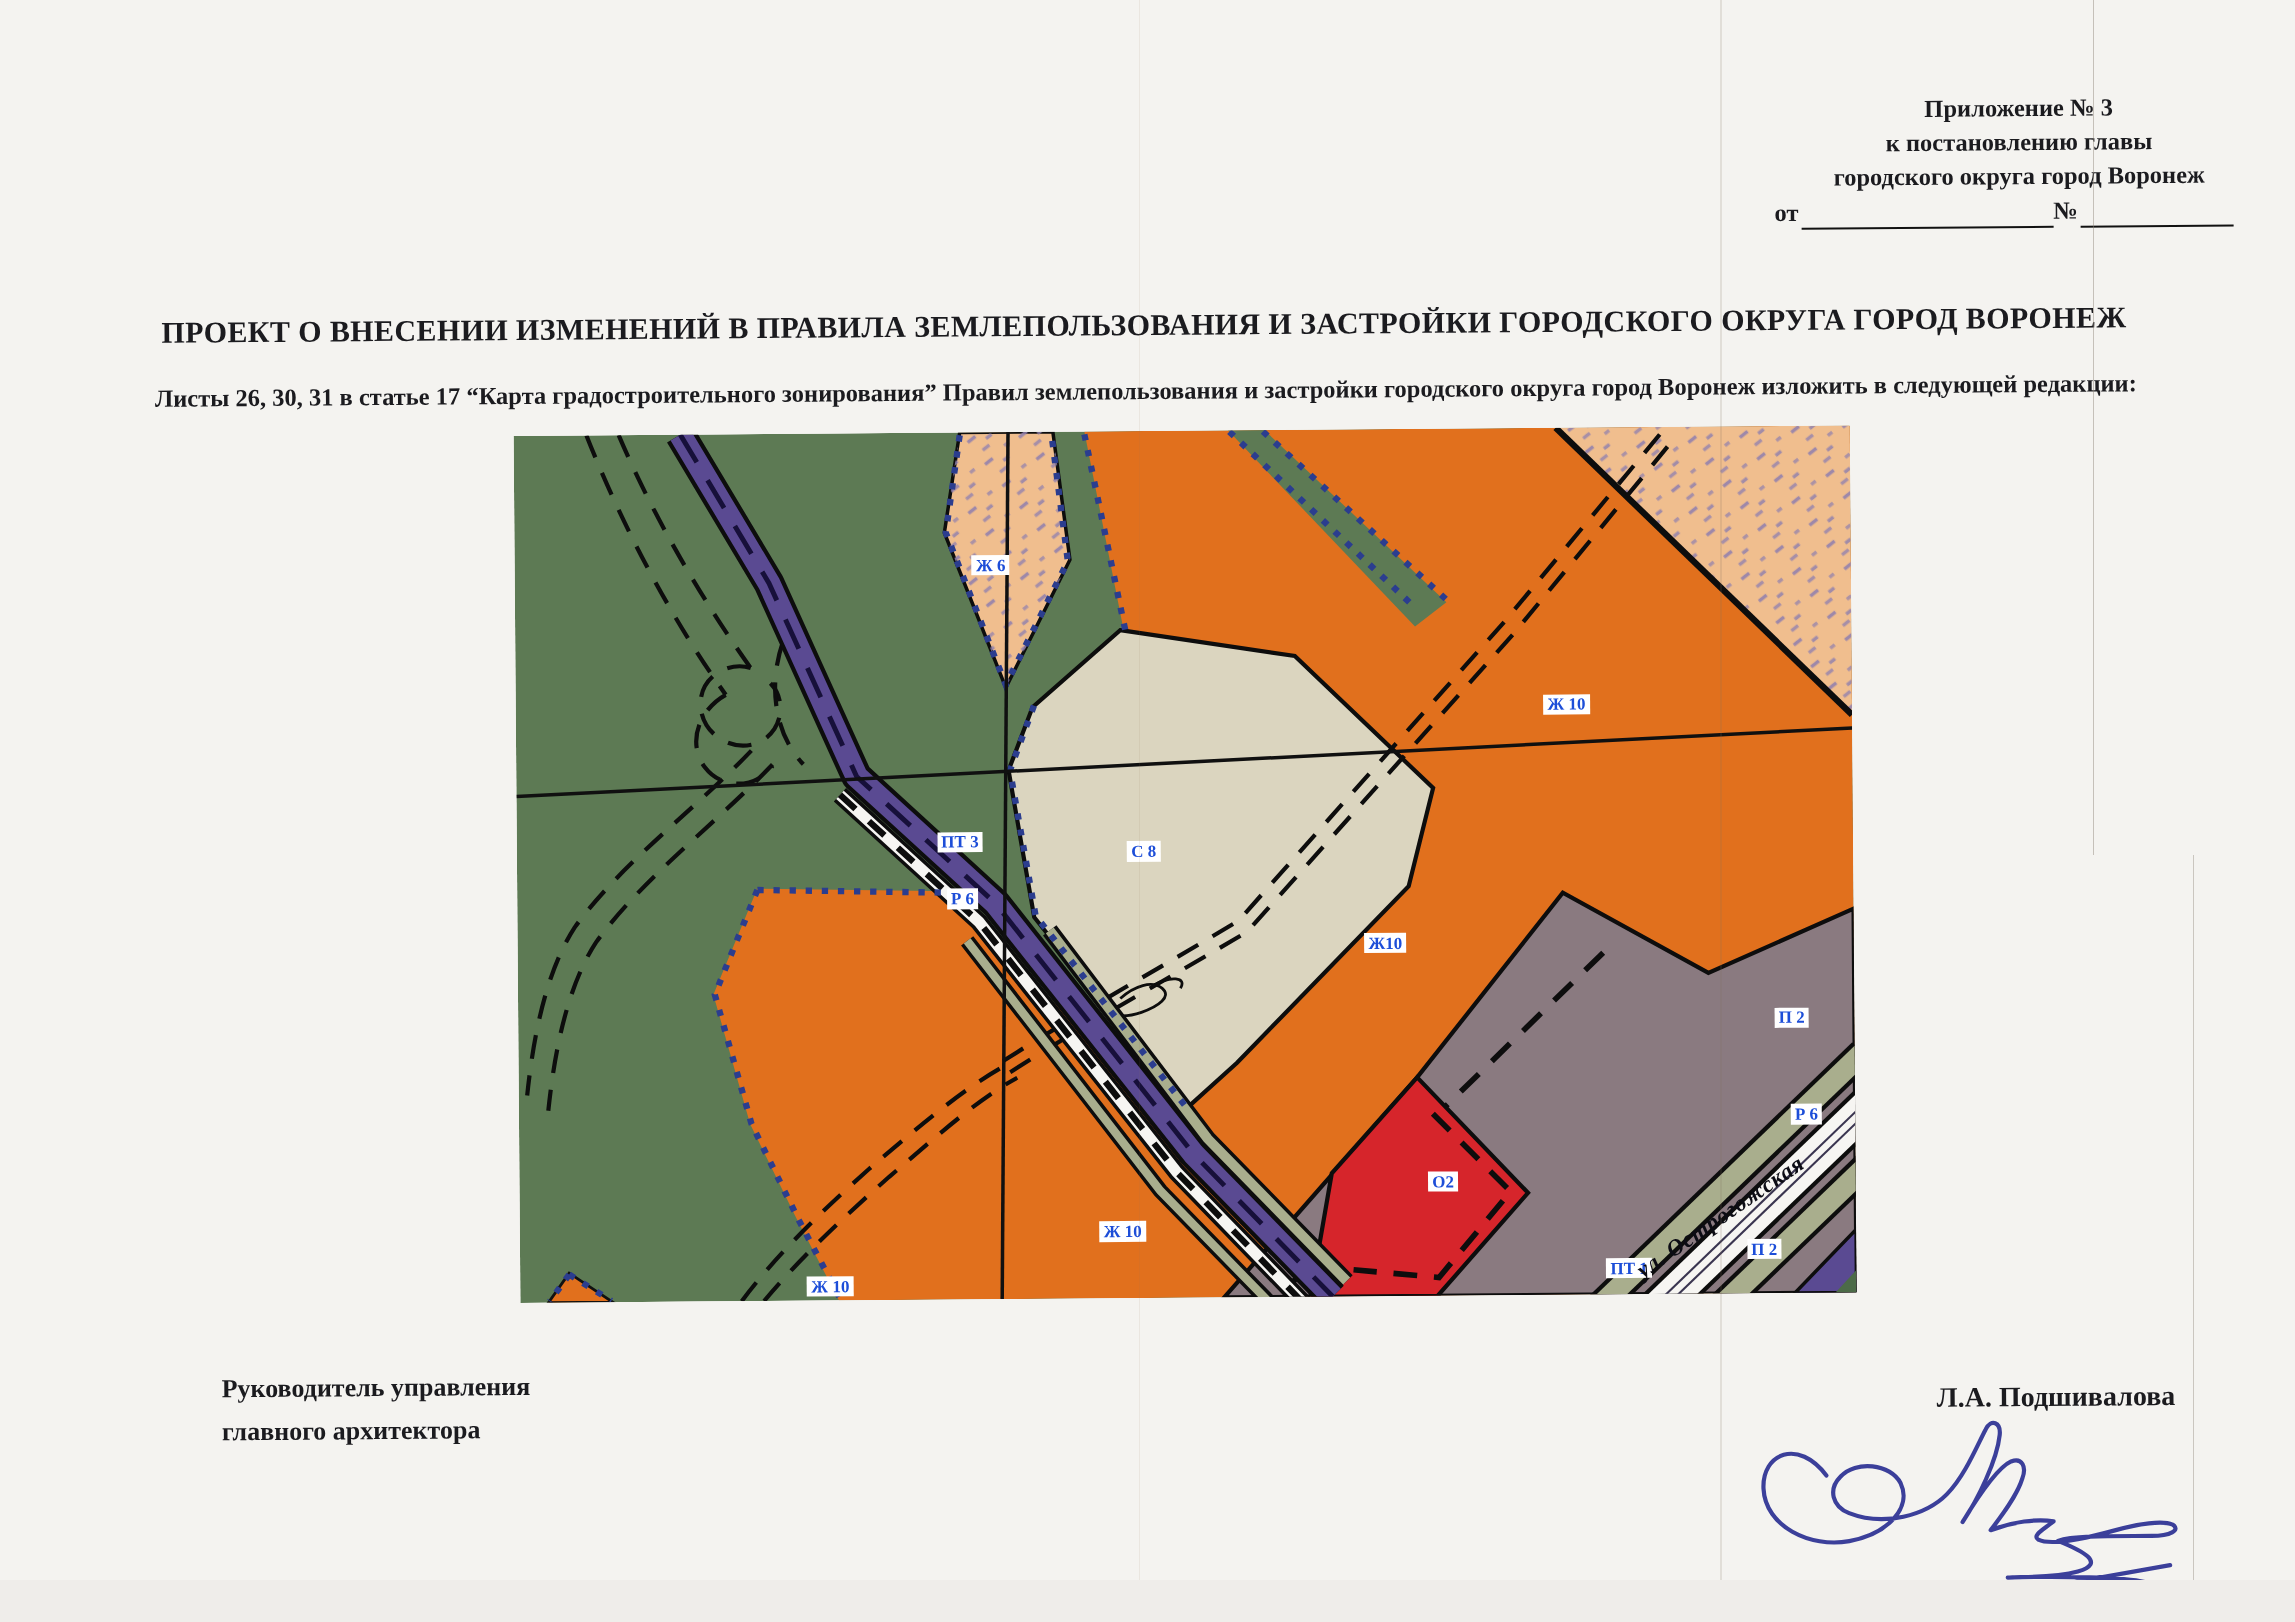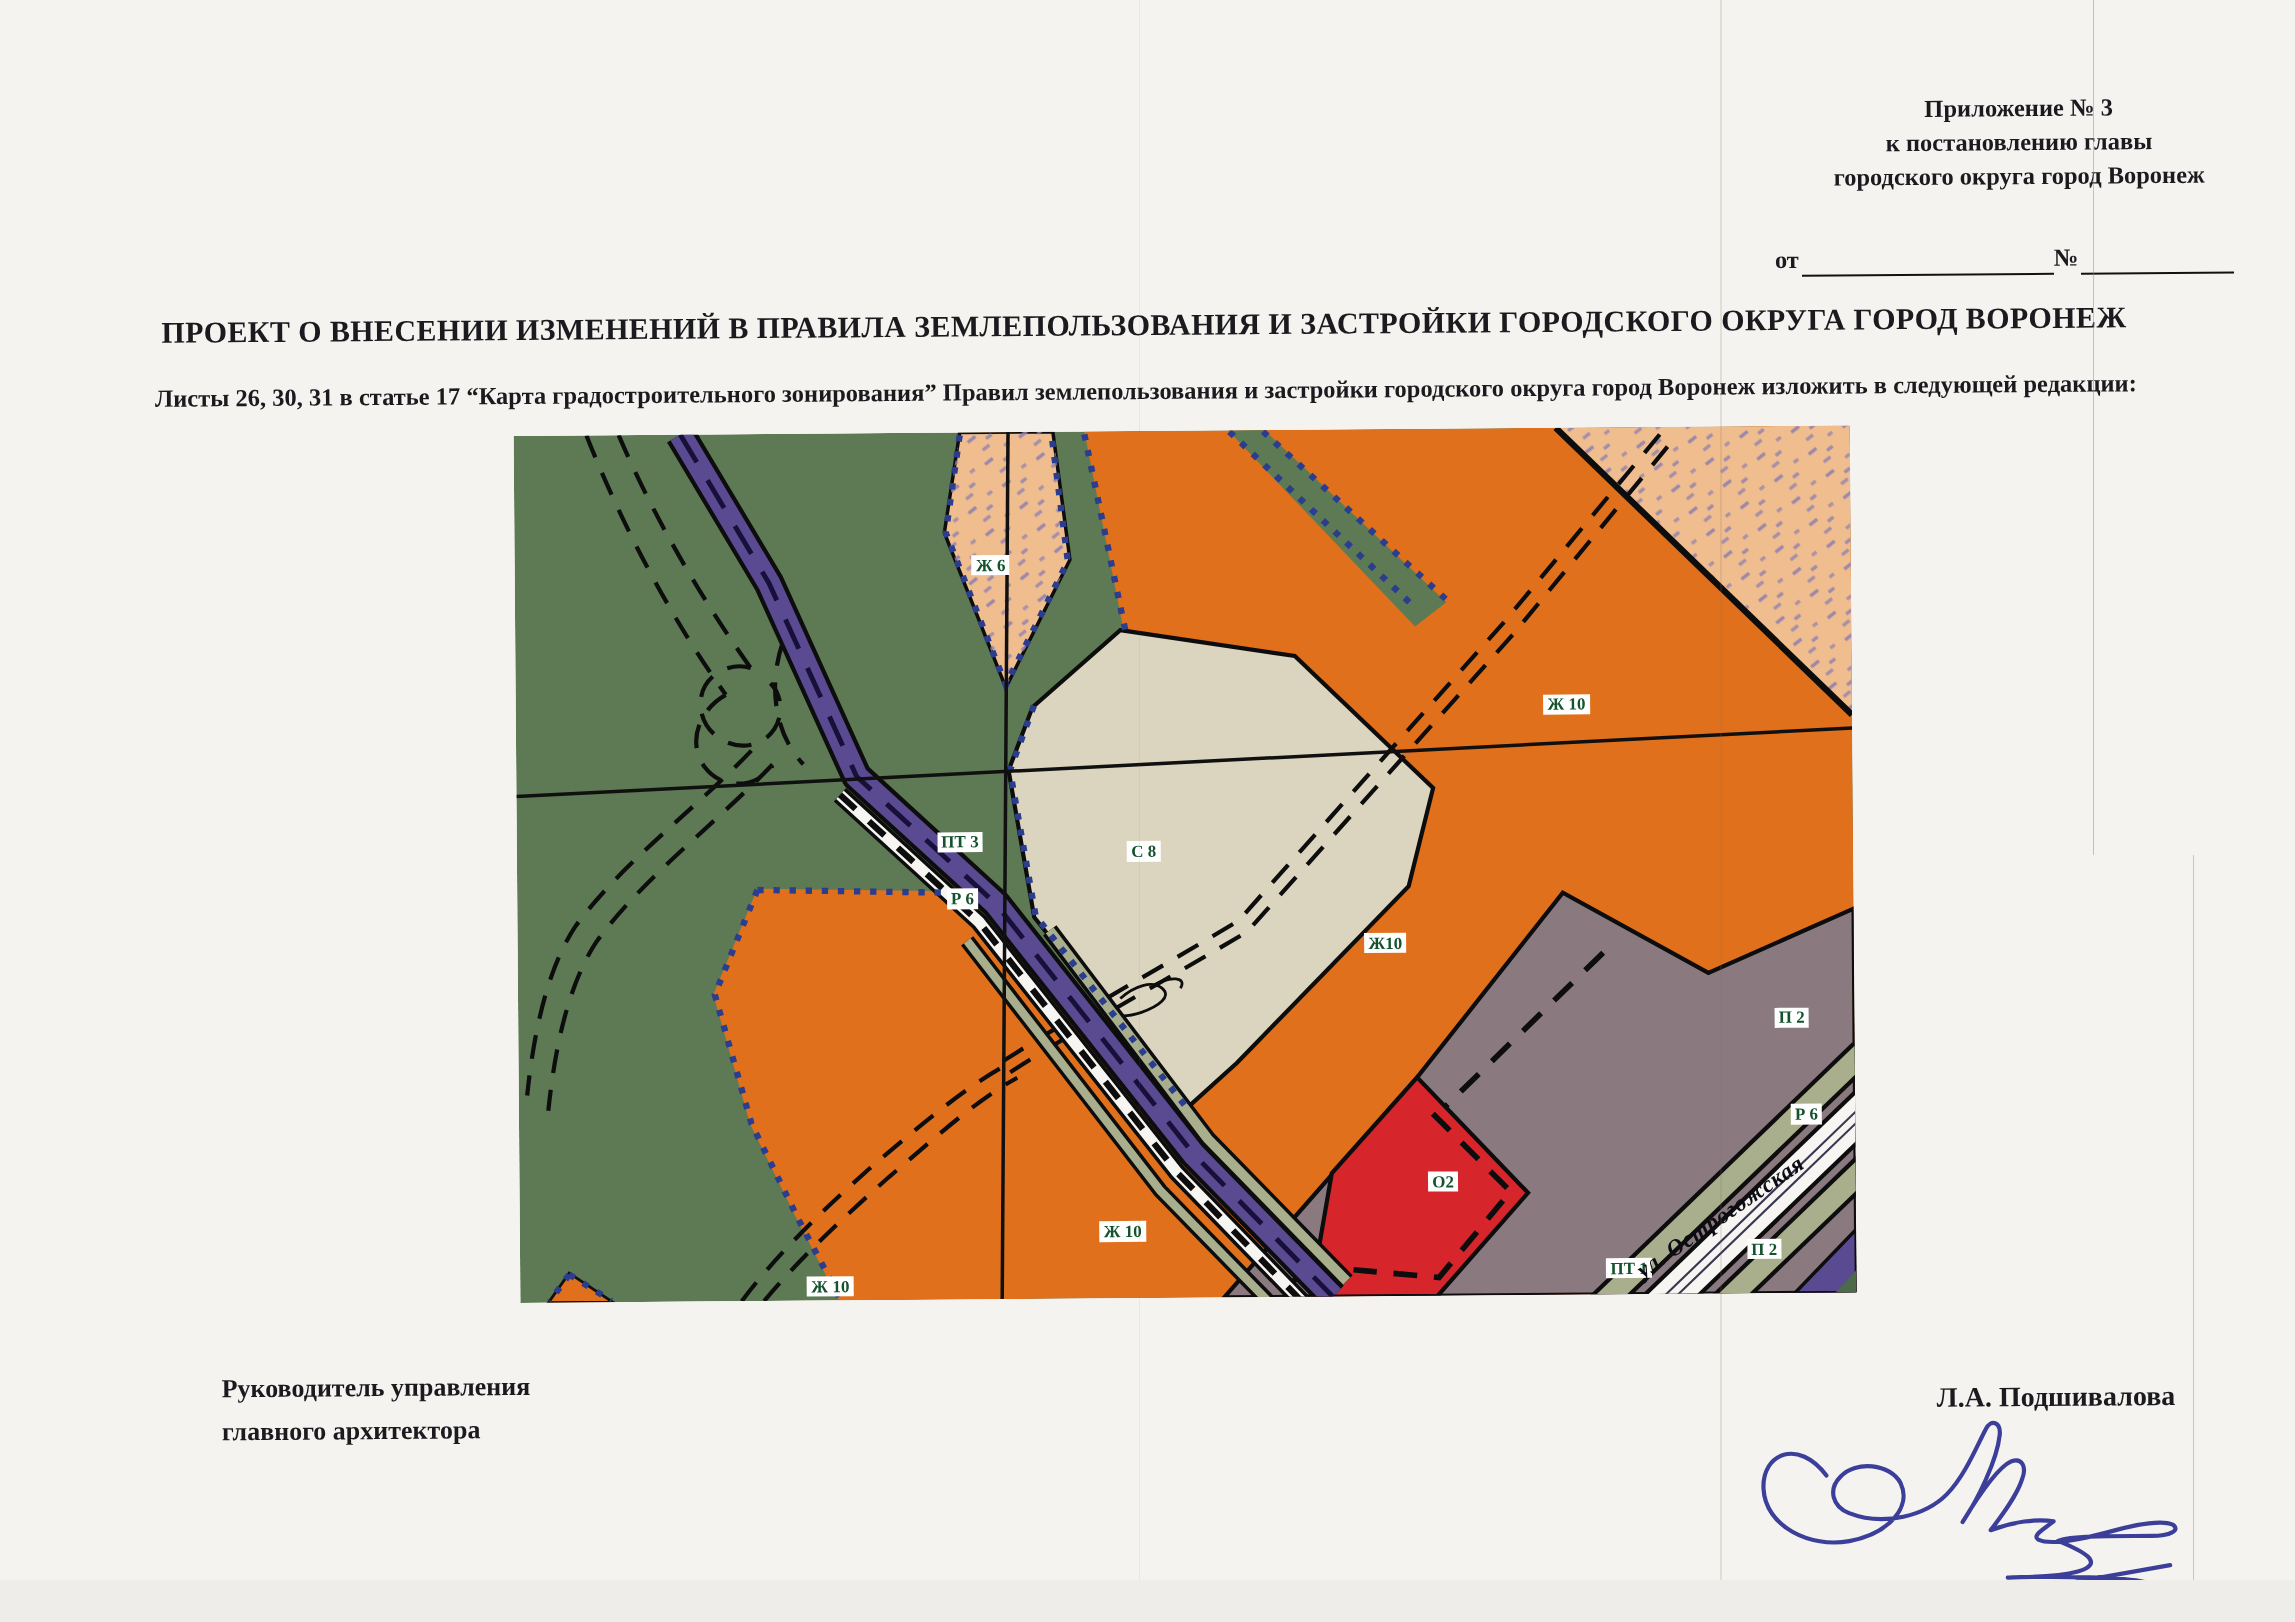--- a/index.html
+++ b/index.html
@@ -6,32 +6,32 @@
   .page{position:relative;width:2295px;height:1580px;background:#f4f3f0;overflow:hidden;
         font-family:"Liberation Serif","DejaVu Serif",serif;color:#1b1b1f;}
   .tilt{position:absolute;inset:0;transform:rotate(-0.45deg);transform-origin:50% 50%;}
 
   
   .appendix{position:absolute;left:1779px;top:98px;width:490px;text-align:center;
             font-weight:bold;font-size:24.5px;line-height:34px;}
   .appendix .num-row{display:flex;align-items:flex-end;font-weight:bold;margin-top:1.4px;}
   .appendix .u1{flex:0 0 252px;border-bottom:2.1px solid #111;height:28px;}
   .appendix .u2{flex:0 0 153px;border-bottom:2.1px solid #111;height:28px;}
-  .appendix .lbl{padding:0 2.8px 0 0;margin-top:47px;}
+  .appendix .lbl{padding:0 2.8px 0 0;}
 
   .title{position:absolute;left:0;top:308px;width:100%;text-align:center;font-weight:bold;
          font-size:30px;letter-spacing:0.4px;}
   .subtitle{position:absolute;left:42px;top:377px;width:2214px;text-align:center;font-weight:bold;
          font-size:24.5px;}
 
   
   .map-wrap{position:absolute;left:516px;top:431px;width:1337px;height:867px;}
   .map-wrap svg{position:absolute;inset:0;}
   .zone-labels{position:absolute;inset:0;}
-  .zlabel{position:absolute;transform:translate(-50%,-50%);background:#ffffff;color:#14532d;
+  .zlabel{position:absolute;transform:translate(-50%,-50%);background:#ffffff;color:#1d4ed8;
           font-weight:bold;font-size:17px;line-height:19px;padding:0.7px 4.2px;white-space:nowrap;}
   .zlabel.street{background:transparent;color:#0c0c14;font-style:italic;font-size:23px;
           letter-spacing:0.7px;padding:0;}
 
   
   .role{position:absolute;left:217px;top:1360px;font-weight:bold;font-size:26px;line-height:43px;}
   .signer{position:absolute;left:1932px;top:1388px;font-weight:bold;font-size:28px;}
   .sig-svg{position:absolute;left:1737px;top:1415px;}
 
   

